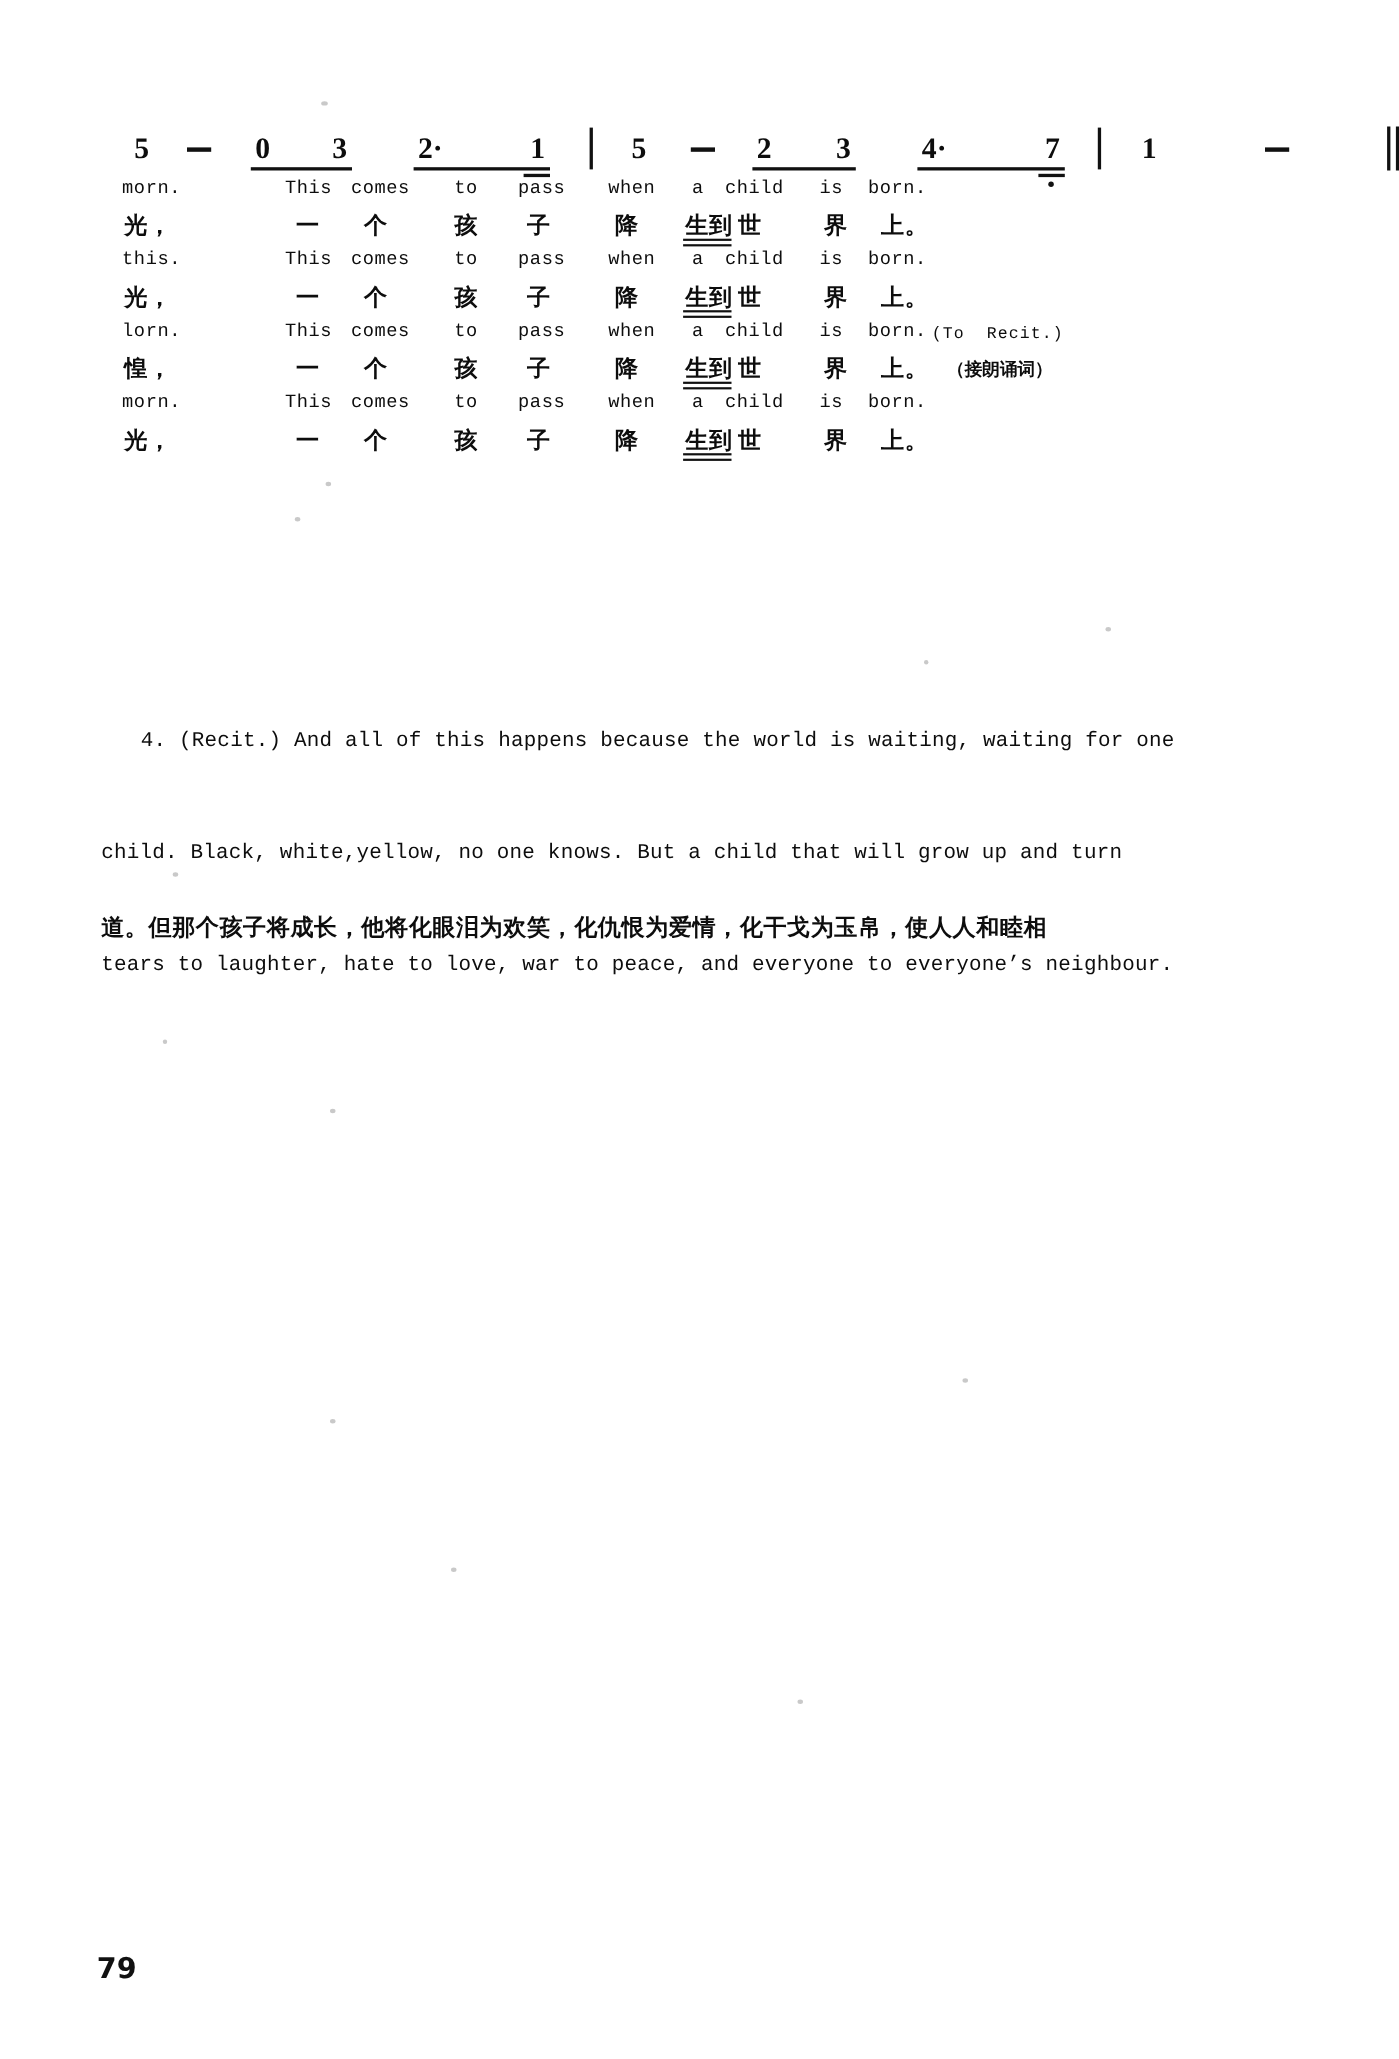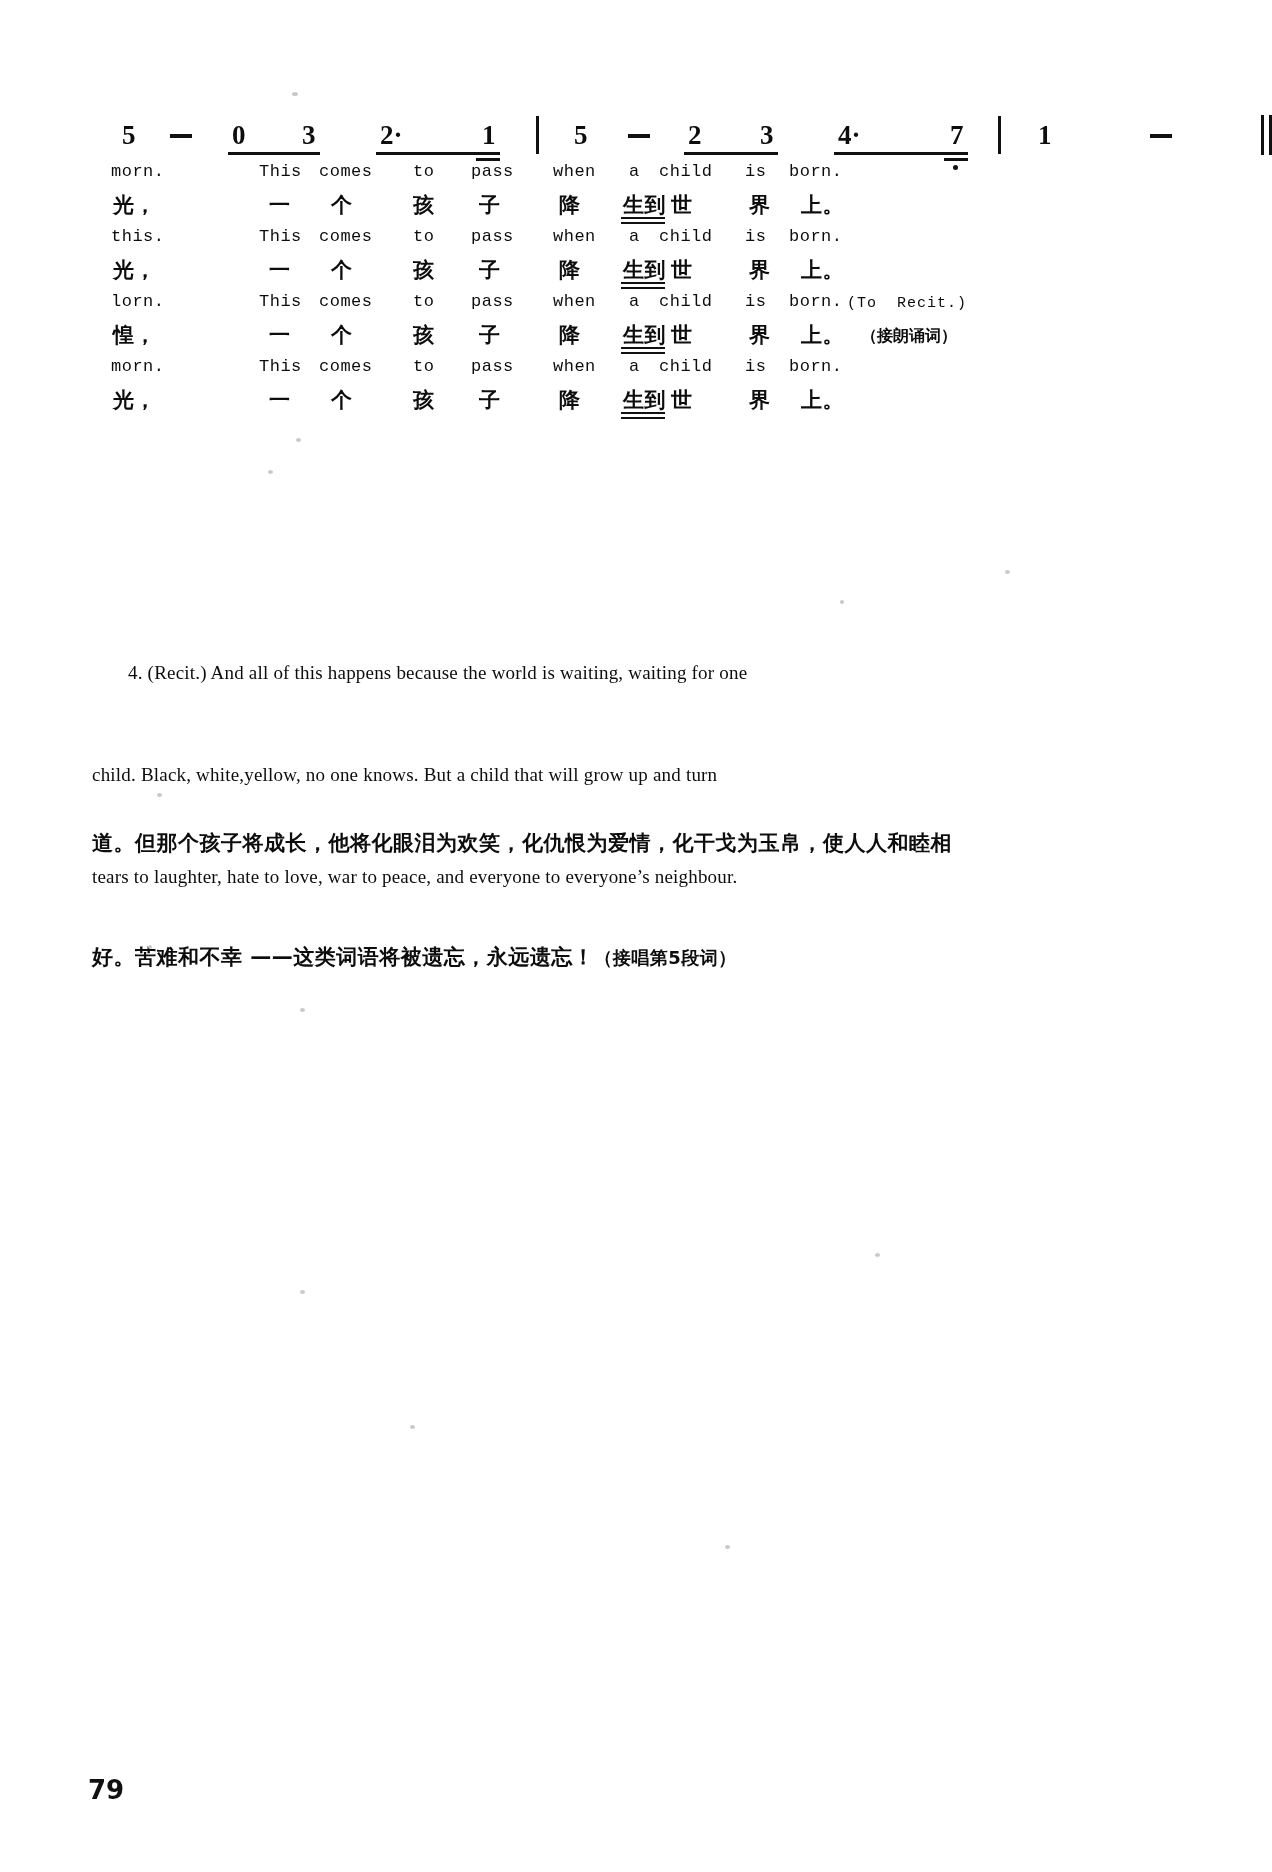--- a/index.html
+++ b/index.html
@@ -59,21 +59,21 @@
     font-weight:700;
     letter-spacing:0px;
   }
   .mel-underline {
     position:absolute; height:2px; background:#111;
   }
 
   
   .para-en {
     position:absolute; left:92px; top:588px; width:1090px;
-    font-family:Liberation Serif, serif;
+    font-family:Liberation Mono, monospace;
     font-size:19px; line-height:34px; letter-spacing:0.2px;
     white-space:pre-wrap;
   }
   .para-en .ln { display:block; }
   .para-en .ln.first { text-indent:36px; }
 
   .para-cn {
     position:absolute; left:92px; top:748px; width:1110px;
     font-family:"DejaVu Sans","Liberation Sans",sans-serif;
     font-size:21px; font-weight:600; line-height:38px; letter-spacing:0.5px;
@@ -253,21 +253,20 @@
   </div>
 
   <div class="para-en">
     <span class="ln first">4. (Recit.) And all of this happens because the world is waiting, waiting for one</span>
     <span class="ln">child. Black, white,yellow, no one knows. But a child that will grow up and turn</span>
     <span class="ln">tears to laughter, hate to love, war to peace, and everyone to everyone’s neighbour.</span>
   </div>
 
   <div class="para-cn">
     <span class="ln">道。但那个孩子将成长，他将化眼泪为欢笑，化仇恨为爱情，化干戈为玉帛，使人人和睦相</span>
-    <span class="ln"><span>好。苦难和不幸 ——这类词语将被遗忘，永远遗忘！</span><span class="small">（接唱第5段词）</span></span>
   </div>
 
   <div class="page-number">79</div>
 
   <div class="speck" style="left:292px;  top:92px;  width:6px; height:4px;"></div>
   <div class="speck" style="left:296px;  top:438px; width:5px; height:4px;"></div>
   <div class="speck" style="left:268px;  top:470px; width:5px; height:4px;"></div>
   <div class="speck" style="left:1005px; top:570px; width:5px; height:4px;"></div>
   <div class="speck" style="left:157px;  top:793px; width:5px; height:4px;"></div>
   <div class="speck" style="left:840px;  top:600px; width:4px; height:4px;"></div>

